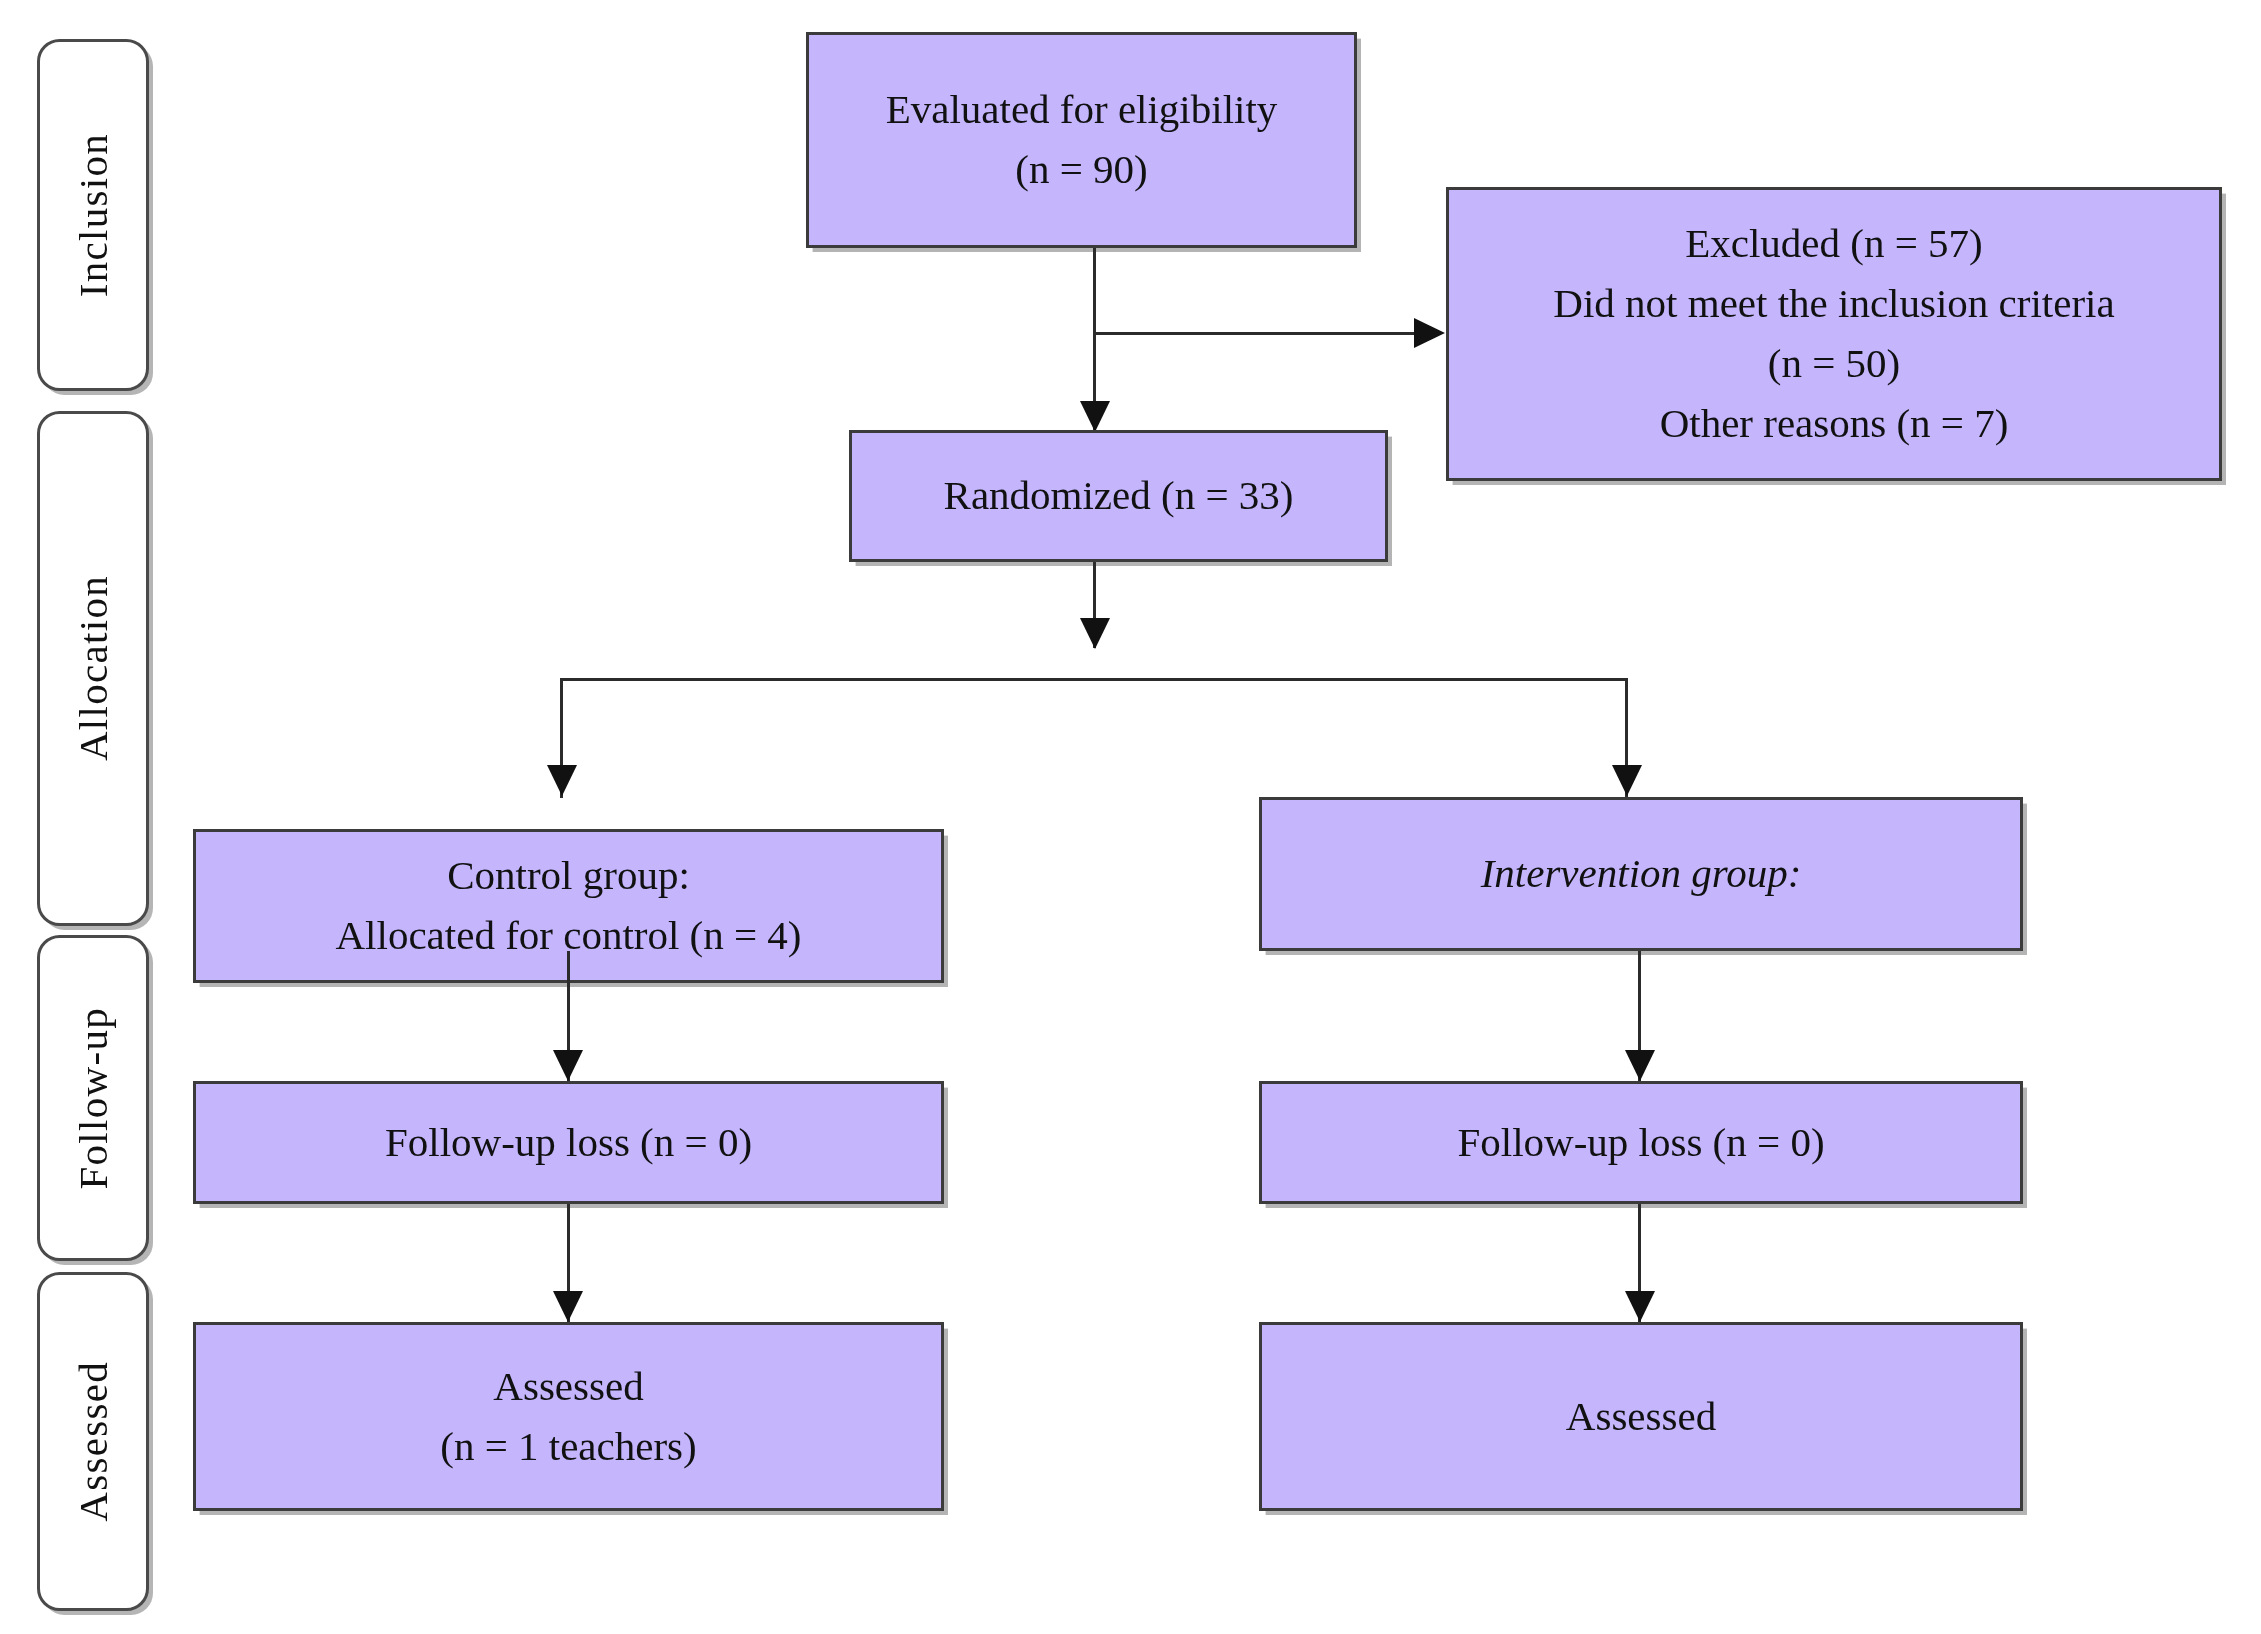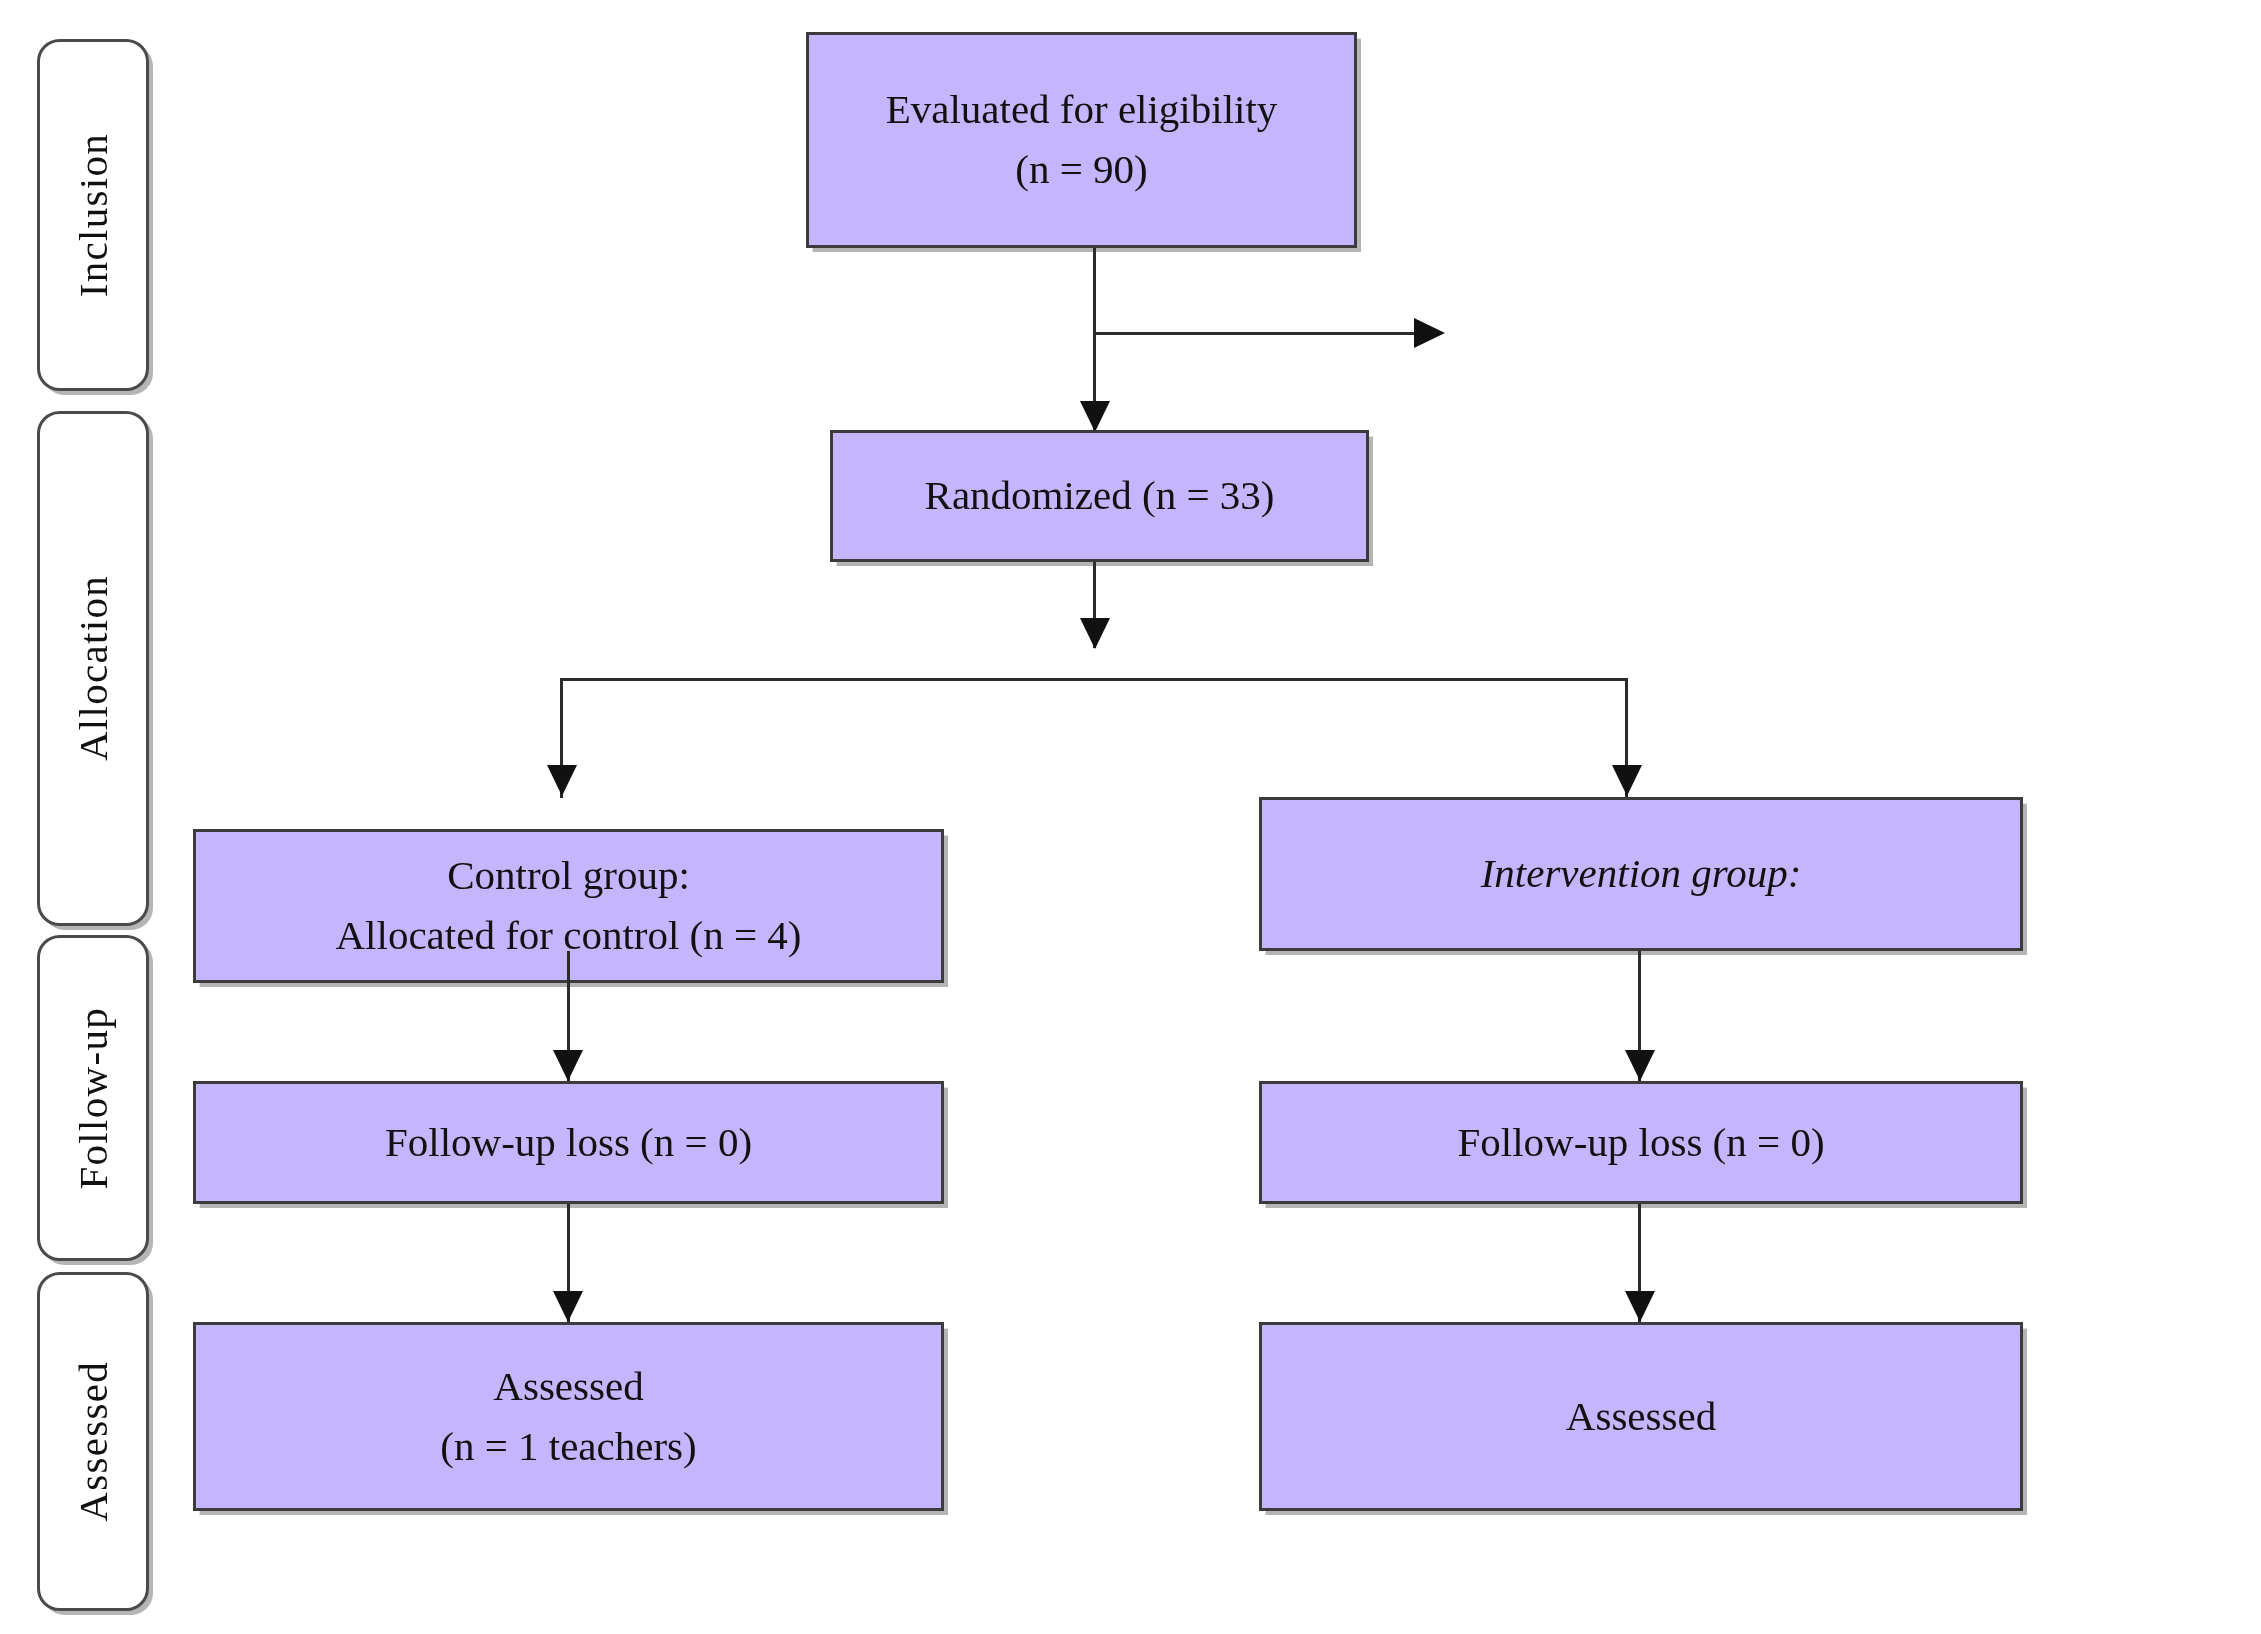--- a/index.html
+++ b/index.html
@@ -105,28 +105,34 @@
 
   <div class="stage-pill" style="left:37px;  top:1272px; width:112px; height:339px;">
     <span class="stage-label">Assessed</span>
   </div>
 
   <div class="flow-box" style="left:806px; top:32px; width:551px; height:216px;">
     <div class="line">Evaluated for eligibility</div>
     <div class="line">(n = 90)</div>
   </div>
 
+  <div class="flow-box" style="left:1446px; top:187px; width:776px; height:294px;">
+    <div class="line">Excluded (n = 57)</div>
+    <div class="line">Did not meet the inclusion criteria</div>
+    <div class="line">(n = 50)</div>
+    <div class="line">Other reasons (n = 7)</div>
+  </div>
 
   <div class="v-line" style="left:1093px; top:248px; height:183px;"></div>
   <div class="arrow-down" style="left:1080px; top:401px;"></div>
 
   <div class="h-line" style="left:1093px; top:332px; width:322px;"></div>
   <div class="arrow-right" style="left:1414px; top:318px;"></div>
 
-  <div class="flow-box" style="left:830px; top:430px; width:539px; height:132px;">
+  <div class="flow-box" style="left:849px; top:430px; width:539px; height:132px;">
     <div class="line">Randomized (n = 33)</div>
   </div>
 
   <div class="v-line" style="left:1093px; top:562px; height:86px;"></div>
   <div class="arrow-down" style="left:1080px; top:618px;"></div>
 
   <div class="h-line" style="left:560px; top:678px; width:1068px;"></div>
 
   <div class="v-line" style="left:560px; top:678px; height:120px;"></div>
   <div class="arrow-down" style="left:547px; top:765px;"></div>

